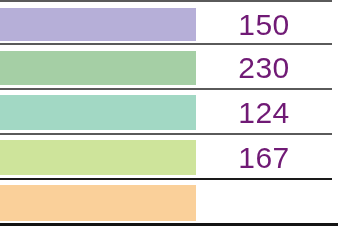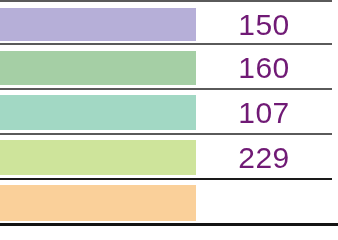--- a/index.html
+++ b/index.html
@@ -90,39 +90,39 @@
     <div class="value-cell">
       <span class="value-text">150</span>
     </div>
   </div>
 
   <div class="rule rule-r1"></div>
 
   <div class="row row-1">
     <div class="bar" style="background-color: rgb(165, 207, 165);"></div>
     <div class="value-cell">
-      <span class="value-text">160</span>
+      <span class="value-text">230</span>
     </div>
   </div>
 
   <div class="rule rule-r2"></div>
 
   <div class="row row-2">
     <div class="bar" style="background-color: rgb(162, 216, 196);"></div>
     <div class="value-cell">
-      <span class="value-text">107</span>
+      <span class="value-text">124</span>
     </div>
   </div>
 
   <div class="rule rule-r3"></div>
 
   <div class="row row-3">
     <div class="bar" style="background-color: rgb(206, 228, 155);"></div>
     <div class="value-cell">
-      <span class="value-text">229</span>
+      <span class="value-text">167</span>
     </div>
   </div>
 
   <div class="rule rule-r4"></div>
 
   <div class="row row-4">
     <div class="bar" style="background-color: rgb(250, 208, 154);"></div>
   </div>
 
   <div class="rule rule-bottom"></div>

